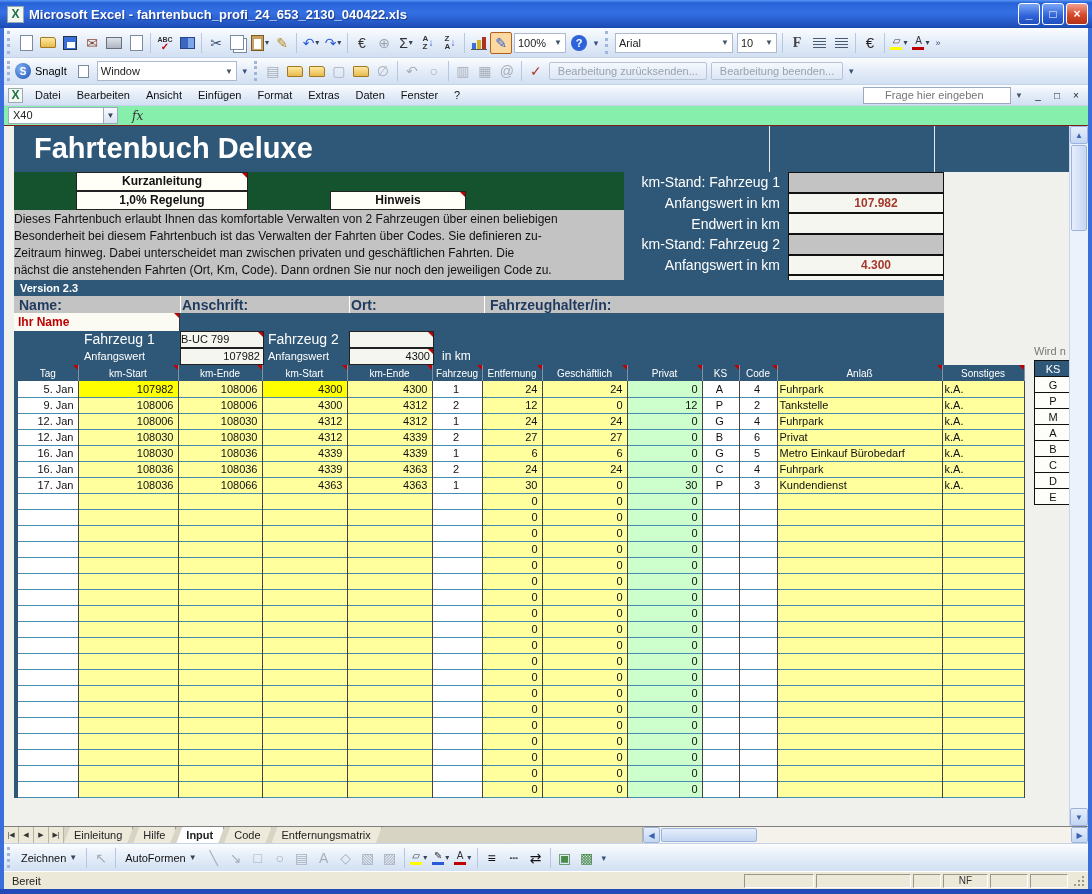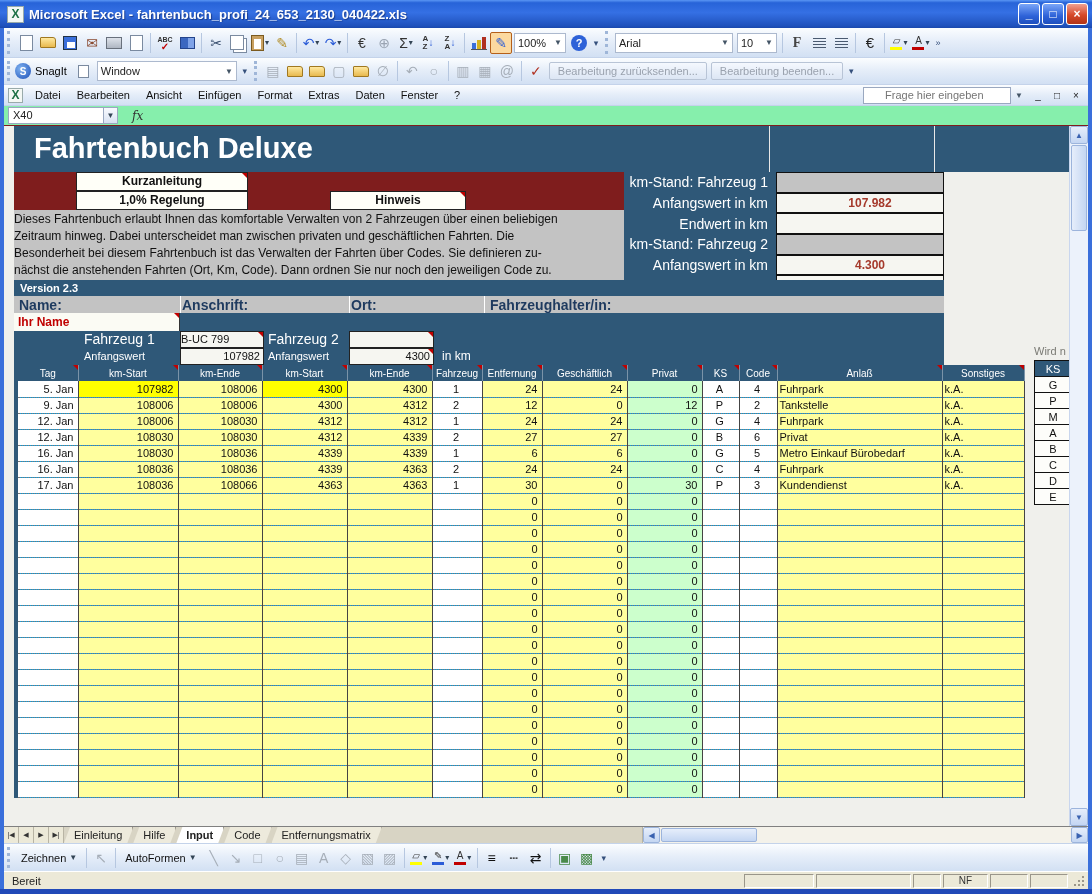--- a/index.html
+++ b/index.html
@@ -87,30 +87,30 @@
     padding:1px 4px;color:#222;}
   .nb-dd{width:14px;height:17px;display:flex;align-items:center;justify-content:center;font-size:8px;color:#345;
     border:1px solid #9AA8C0;border-left:none;background:linear-gradient(#F8FAFE,#D8E2F2);}
   .fx{font-family:"DejaVu Serif",serif;font-style:italic;font-size:12px;color:#333;margin-left:14px;}
 
   
   .sheet{position:relative;height:700px;flex:0 0 700px;background:#F0F0EC;overflow:hidden;}
   .band-title{position:absolute;left:10px;top:0;width:1060px;height:46px;background:var(--navy);
     color:#fff;font-size:29px;font-weight:bold;line-height:44px;padding-left:20px;}
   .vline{position:absolute;top:0;width:1px;height:46px;background:#E8E8E8;}
-  .mid-left{position:absolute;left:10px;top:46px;width:610px;height:108px;background:#7f1d1d;}
+  .mid-left{position:absolute;left:10px;top:46px;width:610px;height:108px;background:#14532d;}
   .mbox{position:absolute;background:#FFFFF8;border:1px solid #222;font-weight:bold;font-size:12px;
     text-align:center;line-height:17px;color:#111;}
   .intro{position:absolute;left:0;top:38px;width:610px;height:70px;background:var(--gray);
     font-size:12px;color:#111;padding:1px 0 0 0;line-height:17px;}
   .mid-right{position:absolute;left:620px;top:46px;width:320px;height:124px;background:var(--navy);
     display:flex;flex-direction:column;}
   .ksrow{flex:1;display:flex;align-items:center;}
   .ksrow .lab{flex:1;color:#fff;font-size:14px;text-align:right;padding-right:8px;}
-  .ksrow .val{width:168px;height:100%;border:1px solid #111;background:#F6F6F1;display:flex;
+  .ksrow .val{width:156px;height:100%;border:1px solid #111;background:#F6F6F1;display:flex;
     align-items:center;justify-content:center;font-weight:bold;font-size:12px;color:var(--valred);padding-left:20px;}
   .ksrow .val.gray{background:var(--gray);}
   .version{position:absolute;left:10px;top:154px;width:930px;height:16px;background:var(--navy);
     color:#fff;font-weight:bold;font-size:11px;line-height:16px;padding-left:6px;}
   .info1{position:absolute;left:10px;top:170px;width:930px;height:17px;background:var(--gray);}
   .info1 span{position:absolute;top:1px;font-weight:bold;font-size:14px;color:#1E3A5F;}
   .info1 .sep{position:absolute;top:0;width:1px;height:17px;background:#fff;}
   .info2{position:absolute;left:10px;top:187px;width:930px;height:18px;background:var(--navy);}
   .rcell{position:absolute;top:0;height:18px;background:#FBFBF4;color:var(--red);font-weight:bold;
     font-size:12px;line-height:18px;padding-left:4px;border-right:1px solid #333;}
@@ -421,22 +421,22 @@
     <div class="band-title">Fahrtenbuch Deluxe</div>
     <div class="vline" style="left:765px"></div>
     <div class="vline" style="left:930px"></div>
 
     <div class="mid-left">
       <div class="mbox ct" style="left:62px;top:0;width:172px;height:19px;">Kurzanleitung</div>
       <div class="mbox" style="left:62px;top:19px;width:172px;height:19px;">1,0% Regelung</div>
       <div class="mbox ct" style="left:316px;top:0;width:136px;height:19px;">Hinweis</div>
       <div class="intro" id="intro-lines">
           <div>Dieses Fahrtenbuch erlaubt Ihnen das komfortable Verwalten von 2 Fahrzeugen über einen beliebigen</div>
+          <div>Besonderheit bei diesem Fahrtenbuch ist das Verwalten der Fahrten über Codes. Sie definieren zu-</div>
           <div>Zeitraum hinweg. Dabei unterscheidet man zwischen privaten und geschäftlichen Fahrten. Die</div>
-          <div>Besonderheit bei diesem Fahrtenbuch ist das Verwalten der Fahrten über Codes. Sie definieren zu-</div>
           <div>nächst die anstehenden Fahrten (Ort, Km, Code). Dann ordnen Sie nur noch den jeweiligen Code zu.</div>
         </div>
     </div>
 
     <div class="mid-right" id="kmstand">
         <div class="ksrow">
           <div class="lab">km-Stand: Fahrzeug 1</div>
           <div class="val gray"></div>
         </div>
         <div class="ksrow">

